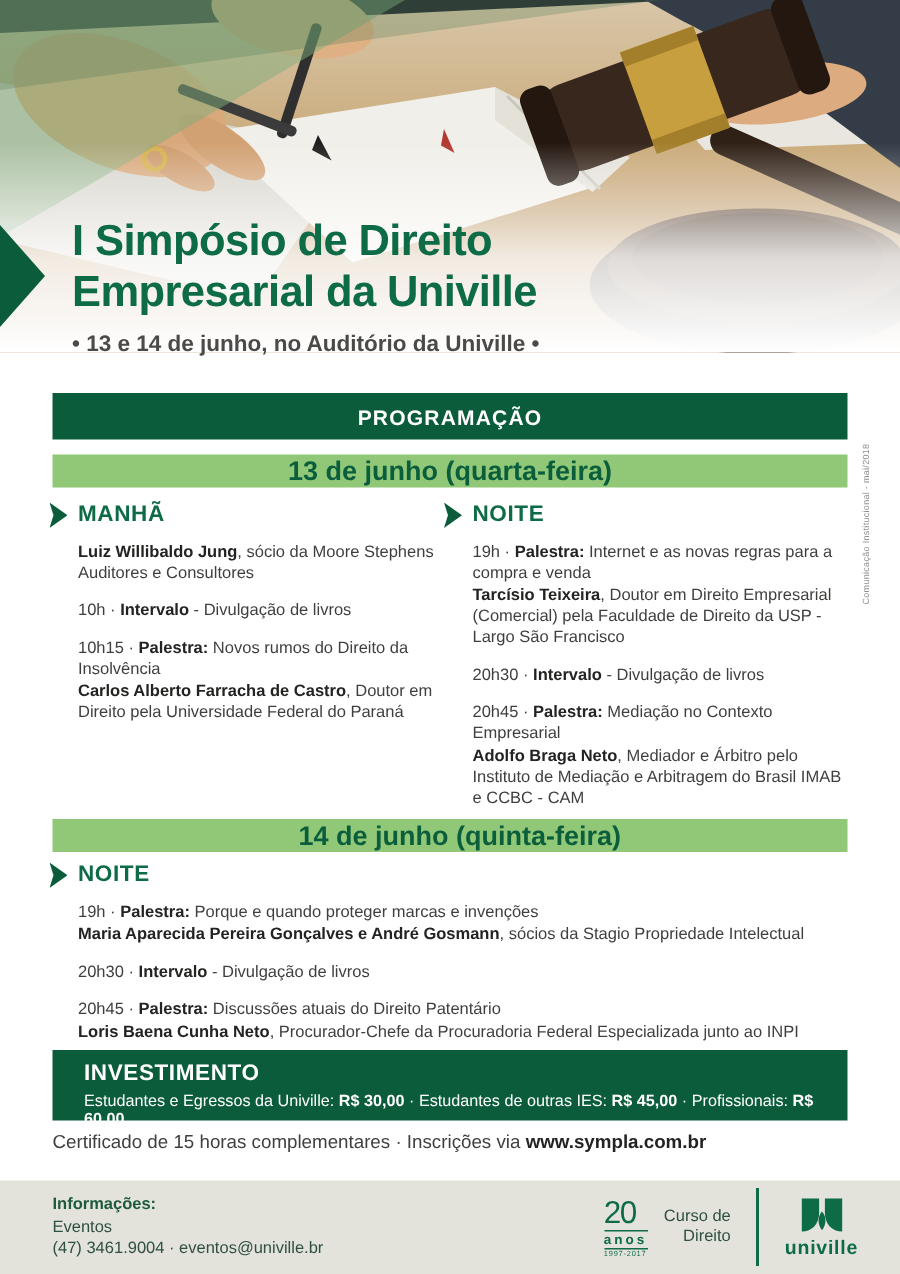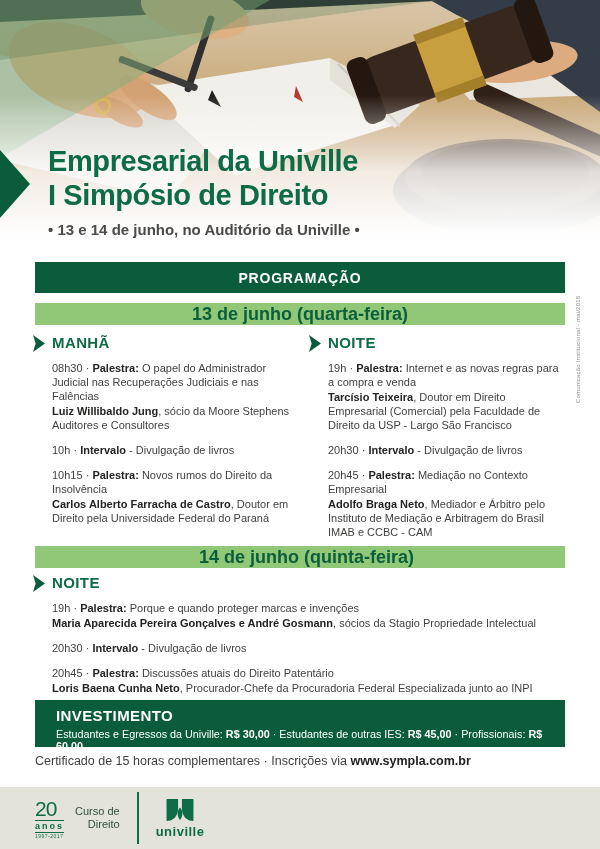--- a/index.html
+++ b/index.html
@@ -17,21 +17,21 @@
 
   
   .bar{position:absolute;left:35px;width:530px;display:flex;align-items:center;justify-content:center;
        font-weight:bold;box-sizing:border-box;}
   .program-bar{top:262px;height:31px;background:#0a5c3b;color:#fff;font-size:14px;letter-spacing:0.8px;}
   .day-bar{height:22px;background:#90c878;color:#0b5e3c;font-size:18px;}
   .day-bar.d1{top:303px;}
   .day-bar.d2{top:546px;padding-left:13px;}
 
   
-  .cols{position:absolute;left:33px;width:532px;display:flex;gap:18px;}
+  .cols{position:absolute;left:33px;width:532px;display:flex;gap:5px;}
   .cols.d1{top:334px;}
   .cols.d2{top:574px;}
   .col{position:relative;box-sizing:border-box;padding-left:19px;}
   .cols.d1 .col:first-child{width:258px;flex:none;}
   .cols.d1 .col:last-child{flex:1;}
   .cols.d2 .col{width:100%;}
   .period-row{position:relative;margin:0 0 9px 0;}
   .tri{position:absolute;left:-19px;top:1px;width:12px;height:17px;background:#0a5c3b;
        clip-path:polygon(0 0,100% 50%,0 100%,22% 50%);}
   .period{font-size:15px;font-weight:bold;color:#0d6b46;letter-spacing:0.4px;}
@@ -128,34 +128,33 @@
         <rect x="424" y="86" width="52" height="10" fill="#a37f2b"></rect>
       </g>
 
       <polygon points="0,0 270,0 0,158" fill="#7fae7c" opacity="0.5"></polygon>
       <polygon points="0,0 440,0 0,60" fill="#4c7a55" opacity="0.28"></polygon>
 
       <rect x="0" y="95" width="600" height="140" fill="url(#gfade)"></rect>
     </svg>
     <div class="hero-chevron"></div>
     <div class="hero-title">
+      <div>I Simpósio de Direito</div>
       <div>Empresarial da Univille</div>
-      <div>I Simpósio de Direito</div>
     </div>
     <div class="hero-subtitle">• 13 e 14 de junho, no Auditório da Univille •</div>
   </div>
 
   <div class="bar program-bar">PROGRAMAÇÃO</div>
 
   <div class="bar day-bar d1">13 de junho (quarta-feira)</div>
   <div class="cols d1">
       <div class="col">
         <div class="period-row"><span class="tri"></span><span class="period">MANHÃ</span></div>
         <div class="entry">
-          <div class="line"><span class="time">08h30 · </span><b class="lbl">Palestra:</b><span> O papel do Administrador Judicial nas Recuperações Judiciais e nas Falências</span></div>
           <div class="speaker"><b>Luiz Willibaldo Jung</b><span>, sócio da Moore Stephens Auditores e Consultores</span></div>
         </div>
         <div class="entry">
           <div class="line"><span class="time">10h · </span><b class="lbl">Intervalo</b><span> - Divulgação de livros</span></div>
         </div>
         <div class="entry">
           <div class="line"><span class="time">10h15 · </span><b class="lbl">Palestra:</b><span> Novos rumos do Direito da Insolvência</span></div>
           <div class="speaker"><b>Carlos Alberto Farracha de Castro</b><span>, Doutor em Direito pela Universidade Federal do Paraná</span></div>
         </div>
       </div>
@@ -196,20 +195,25 @@
   <div class="invest">
     <div class="invest-title">INVESTIMENTO</div>
     <div class="invest-line"><span>Estudantes e Egressos da Univille: </span><b>R$ 30,00</b><span> · </span><span>Estudantes de outras IES: </span><b>R$ 45,00</b><span> · </span><span>Profissionais: </span><b>R$ 60,00</b></div>
   </div>
 
   <div class="cert">
     <span>Certificado de 15 horas complementares · Inscrições via </span><b>www.sympla.com.br</b>
   </div>
 
   <div class="footer">
+    <div class="finfo">
+      <div class="ft">Informações:</div>
+      <div>Eventos</div>
+      <div>(47) 3461.9004 · eventos@univille.br</div>
+    </div>
     <div class="flogos">
       <div class="anniv">
         <div class="y20">20</div>
         <div class="yanos">anos</div>
         <div class="yrange">1997-2017</div>
       </div>
       <div class="course">
         <div>Curso de</div>
         <div>Direito</div>
       </div>

